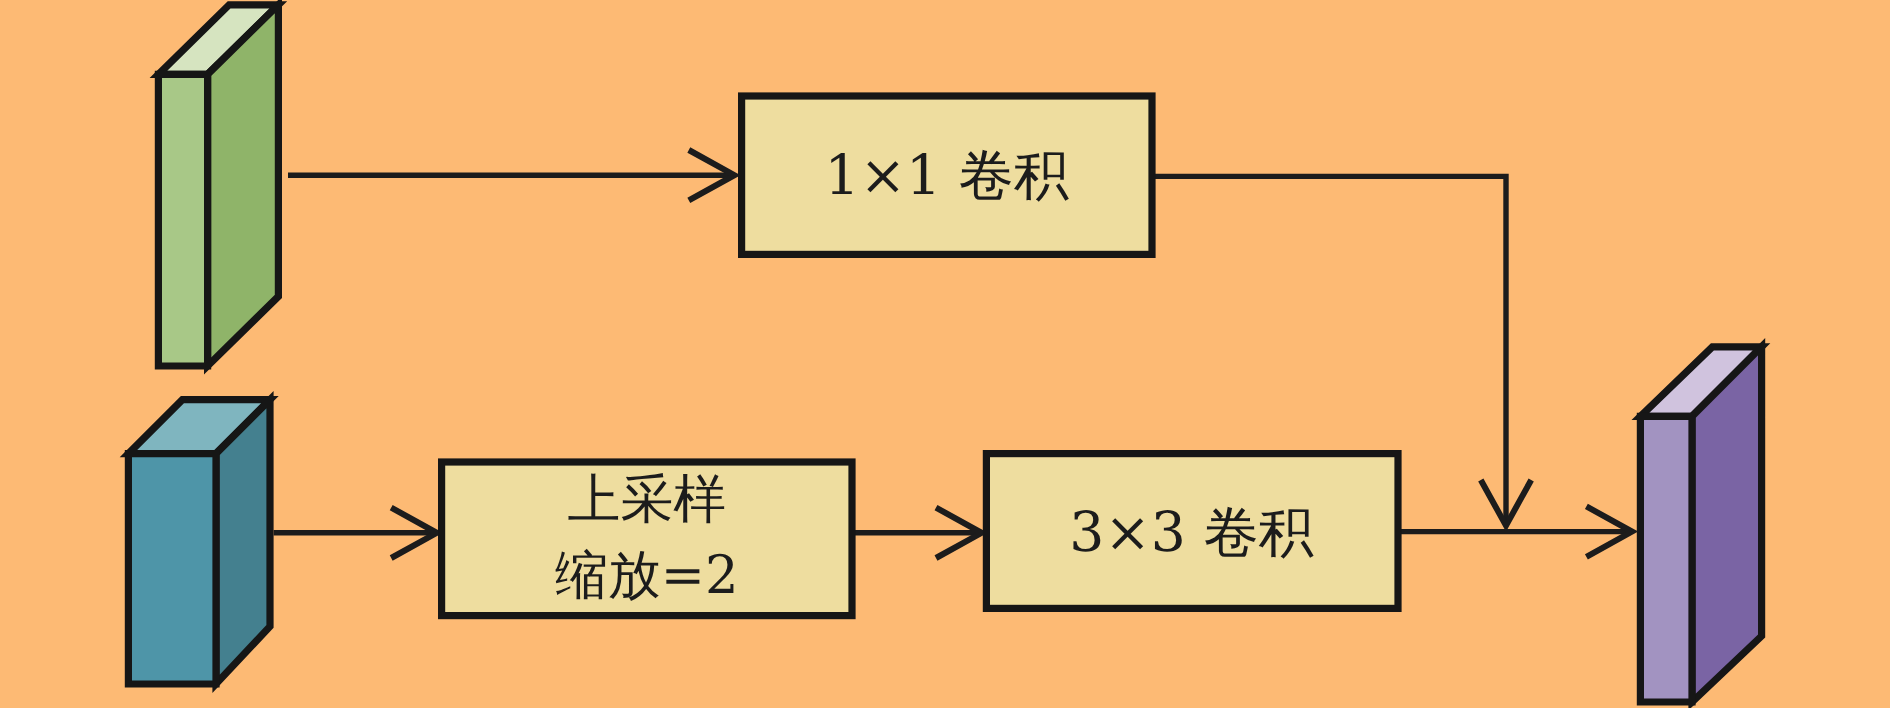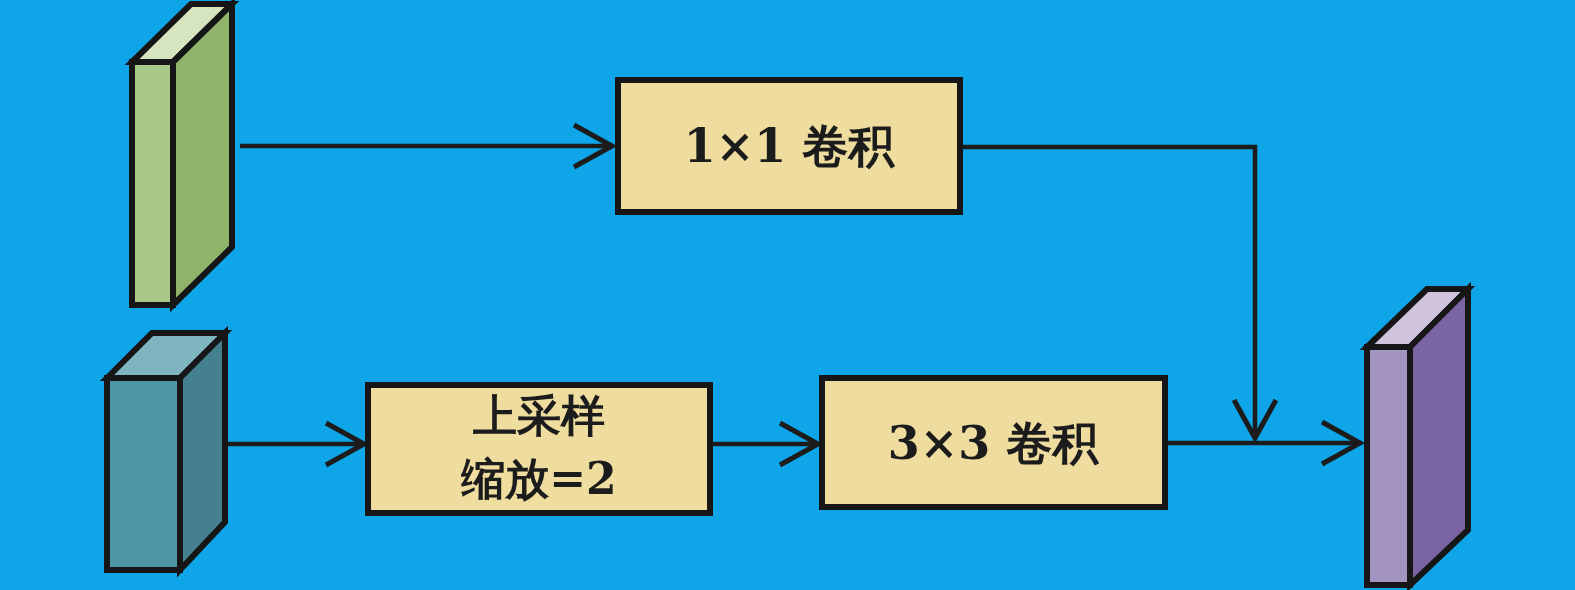--- a/index.html
+++ b/index.html
@@ -4,23 +4,22 @@
 <style>
   html, body {
     margin: 0;
     padding: 0;
     background: #ffffff;
   }
   .canvas {
     position: relative;
     width: 1575px;
     height: 590px;
-    background: #0ea5e9;
+    background: #fdba74;
     overflow: hidden;
-    font-weight: bold;
   }
   svg { display: block; }
   .outline {
     stroke: #161616;
     stroke-width: 6;
     stroke-linejoin: miter;
   }
   .proc-box {
     stroke: #161616;
     stroke-width: 6;

